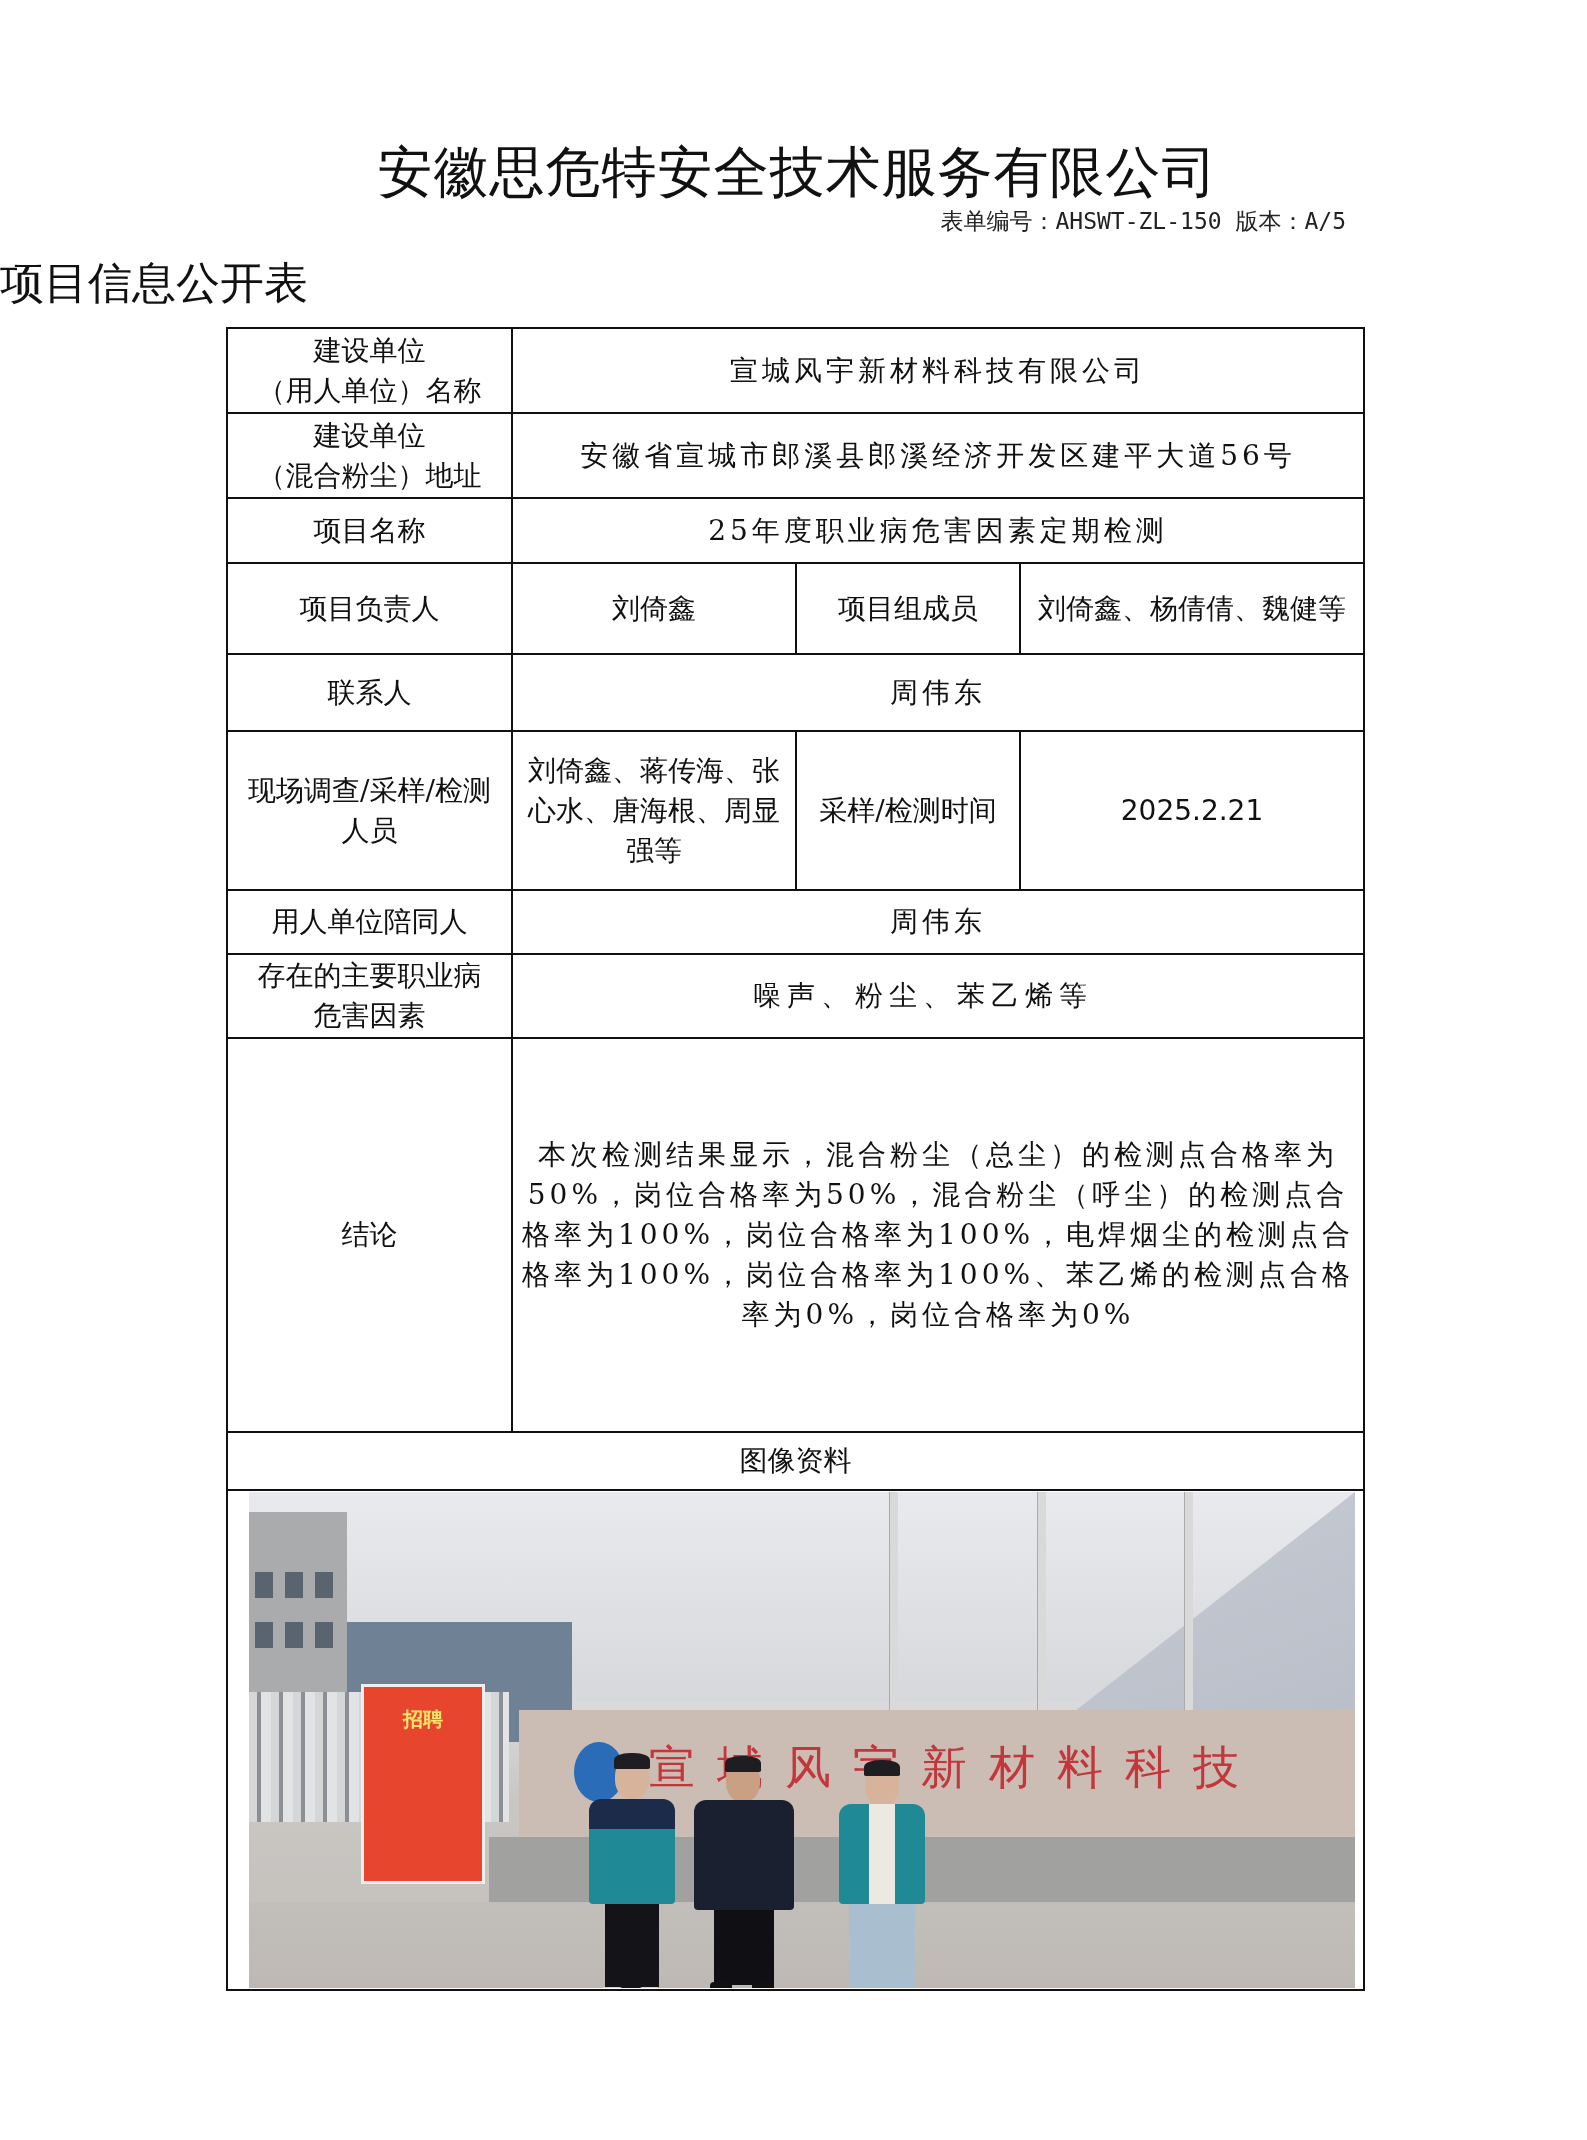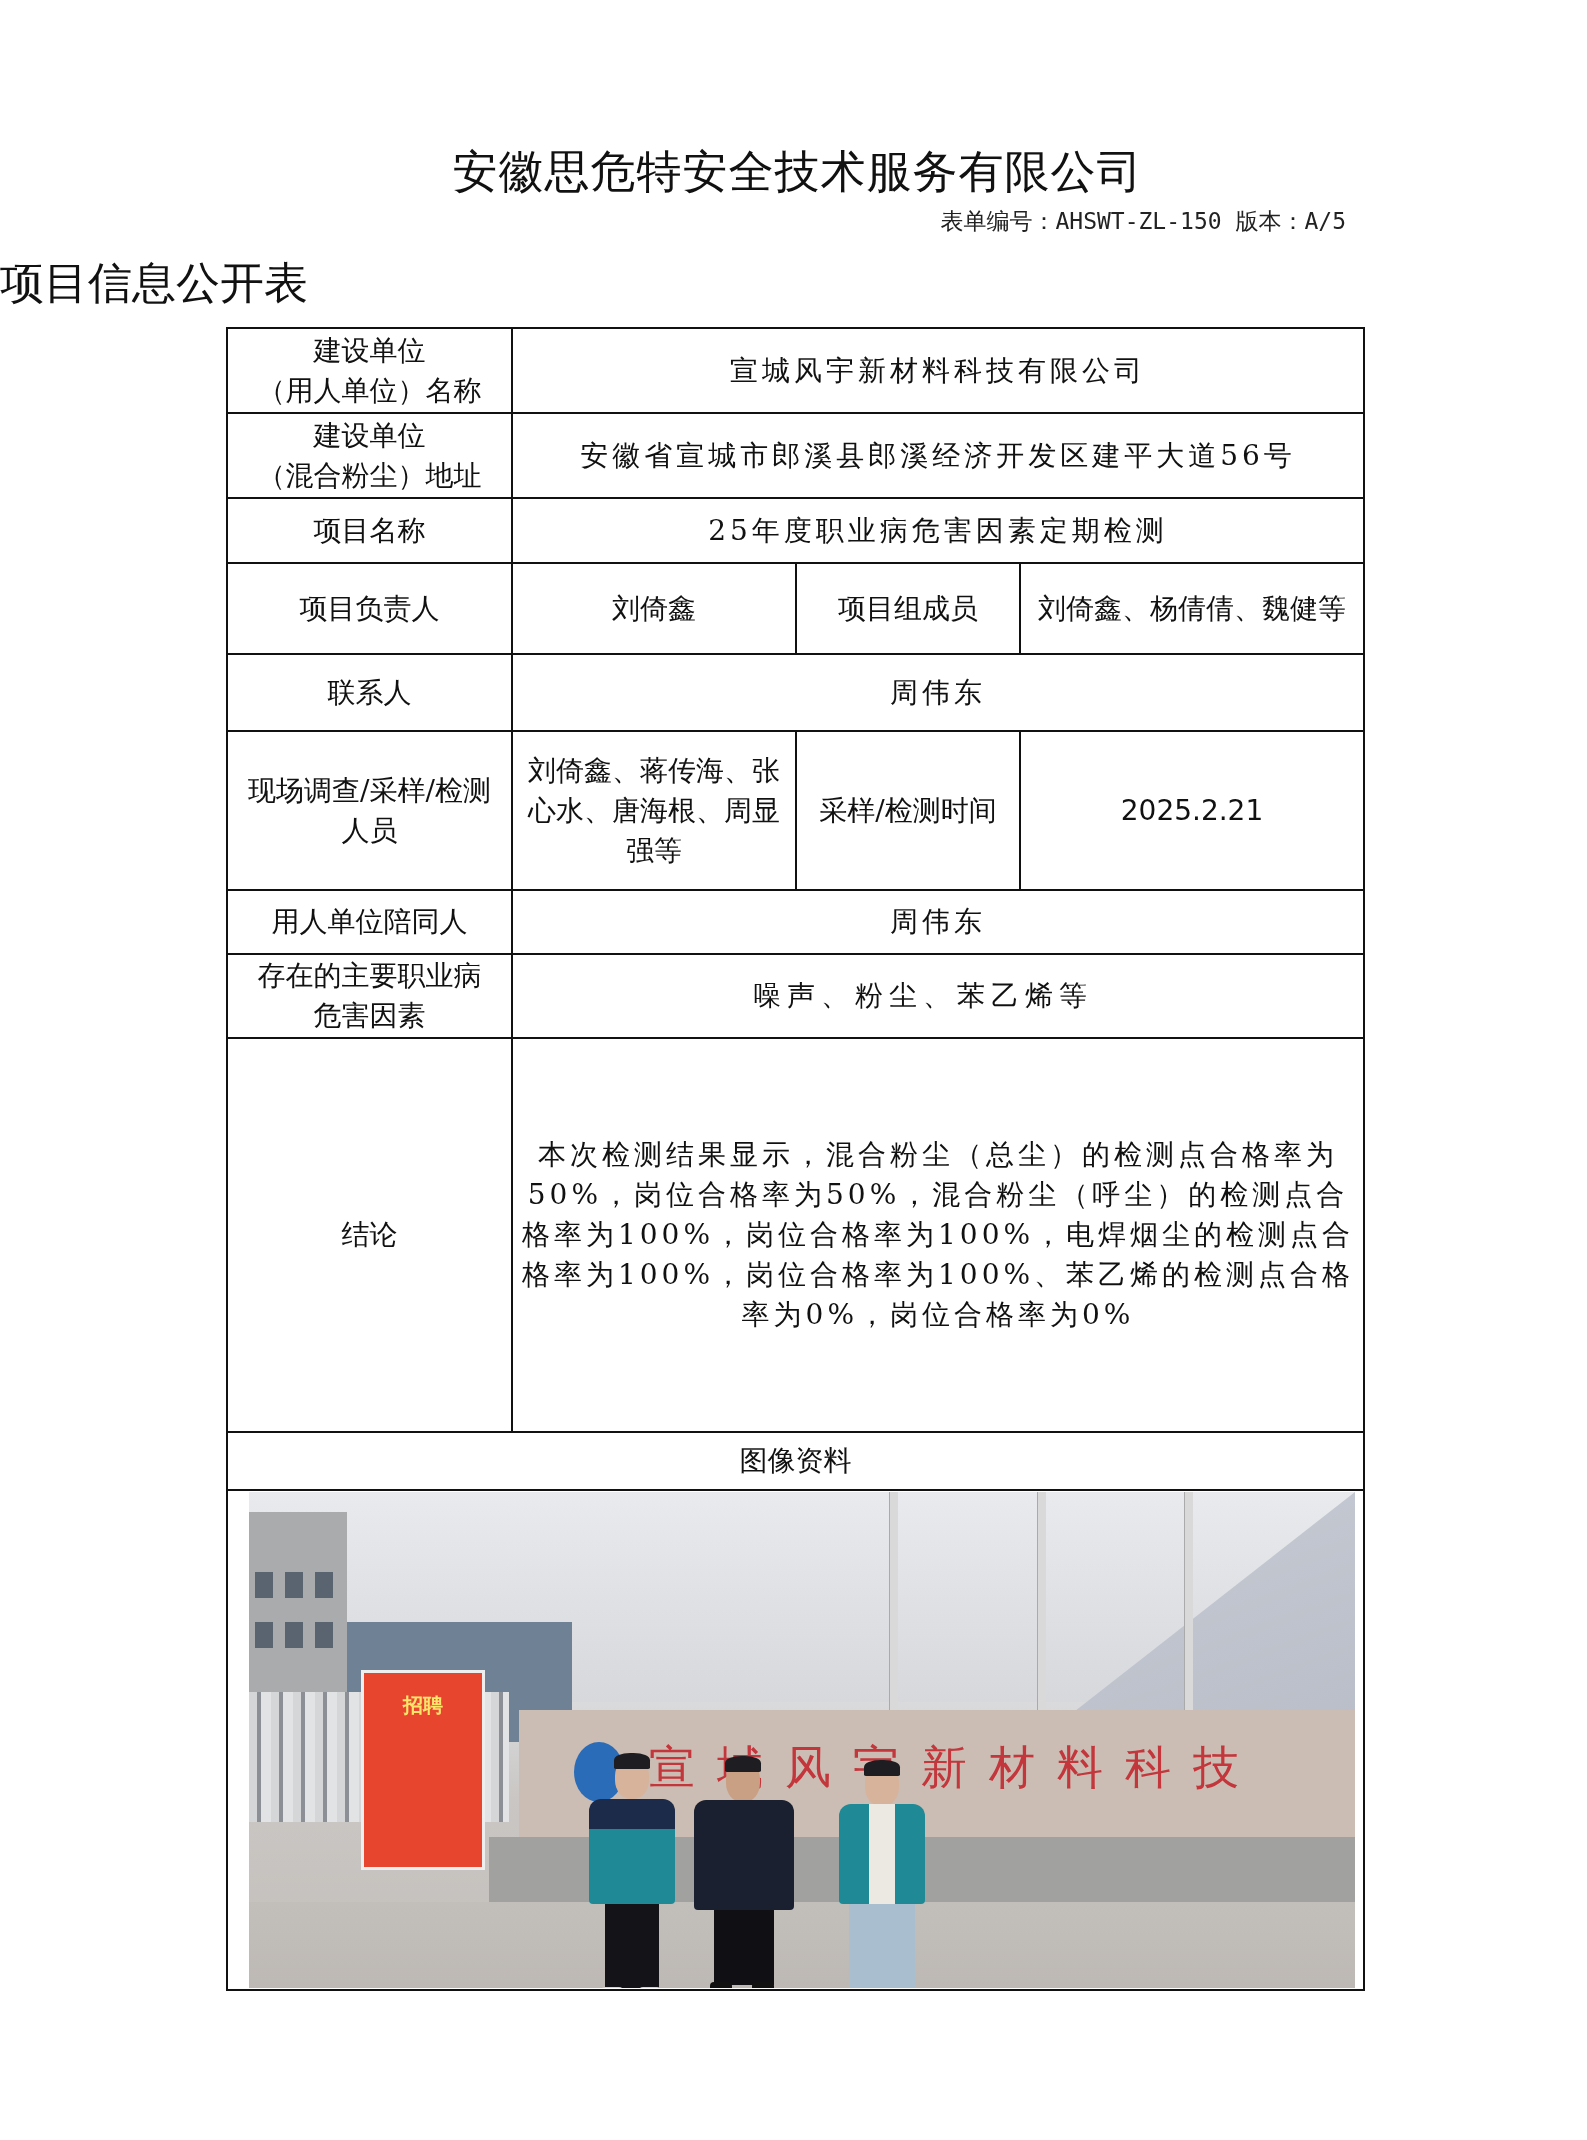--- a/index.html
+++ b/index.html
@@ -2,21 +2,21 @@
 <html><head>
 <meta charset="utf-8">
 <style>
   html, body { margin: 0; padding: 0; background: #ffffff; }
   body {
     width: 1587px; height: 2140px; position: relative; overflow: hidden;
     font-family: "DejaVu Serif", "Liberation Serif", serif; color: #111;
   }
   .company-title {
     position: absolute; left: 0; width: 1587px; top: 143px; text-align: center;
-    font-size: 45px; line-height: 58px; letter-spacing: 1px; padding-left: 8px; box-sizing: border-box;
+    font-size: 55px; line-height: 58px; letter-spacing: 1px; padding-left: 8px; box-sizing: border-box;
   }
   .form-code {
     position: absolute; top: 205px; right: 241px;
     font-family: "DejaVu Sans Mono", "Liberation Mono", monospace;
     font-size: 23px; line-height: 32px; color: #222;
   }
   .form-title {
     position: absolute; left: 0; width: 1587px; top: 254px; text-align: left;
     font-size: 44px; line-height: 58px; padding-right: 10px; box-sizing: border-box;
   }
@@ -51,21 +51,21 @@
   .pole { position: absolute; top: 0; width: 8px; height: 225px; background: #d9d9d9; border-left: 1px solid #aaa; }
   .gate { position: absolute; left: 0; top: 200px; width: 260px; height: 130px;
           background: repeating-linear-gradient(90deg, #d4d6d8 0 8px, #8c9096 8px 12px, #e2e3e5 12px 22px); }
   .wall { position: absolute; left: 270px; top: 218px; width: 836px; height: 190px; background: #cbbdb3; }
   .wall-base { position: absolute; left: 240px; top: 345px; width: 866px; height: 70px; background: #a1a1a0; }
   .logo { position: absolute; left: 325px; top: 250px; width: 50px; height: 60px; border-radius: 50%; background: #2b6cb8; }
   .sign-cn { position: absolute; left: 400px; top: 255px; font-size: 46px; color: #c2363c; letter-spacing: 22px;
              font-family: "DejaVu Serif", serif; white-space: nowrap; }
   .sign-en { position: absolute; left: 380px; top: 360px; font-size: 22px; color: #2458c4; letter-spacing: 5px;
              font-family: "DejaVu Sans Mono", monospace; white-space: nowrap; }
-  .recruit { position: absolute; left: 112px; top: 178px; width: 124px; height: 200px; background: #e8452f;
+  .recruit { position: absolute; left: 112px; top: 192px; width: 124px; height: 200px; background: #e8452f;
              border: 3px solid #eee; box-sizing: border-box; }
   .recruit span { display: block; text-align: center; color: #ffe66b; font-size: 20px; font-weight: bold; margin-top: 12px; }
   .ground { position: absolute; left: 0; top: 410px; width: 100%; height: 90px;
             background: linear-gradient(#c2bfbb, #bdb8b3); }
   .person { position: absolute; }
   .person .head { position: absolute; width: 34px; height: 42px; border-radius: 45%; background: #d7b39c; }
   .person .hair { position: absolute; width: 36px; height: 16px; border-radius: 45% 45% 10% 10%; background: #1e1e22; }
   .person .jacket { position: absolute; border-radius: 12px 12px 4px 4px; }
   .person .legs { position: absolute; }
   .person .shoe { position: absolute; width: 22px; height: 10px; border-radius: 4px; }

